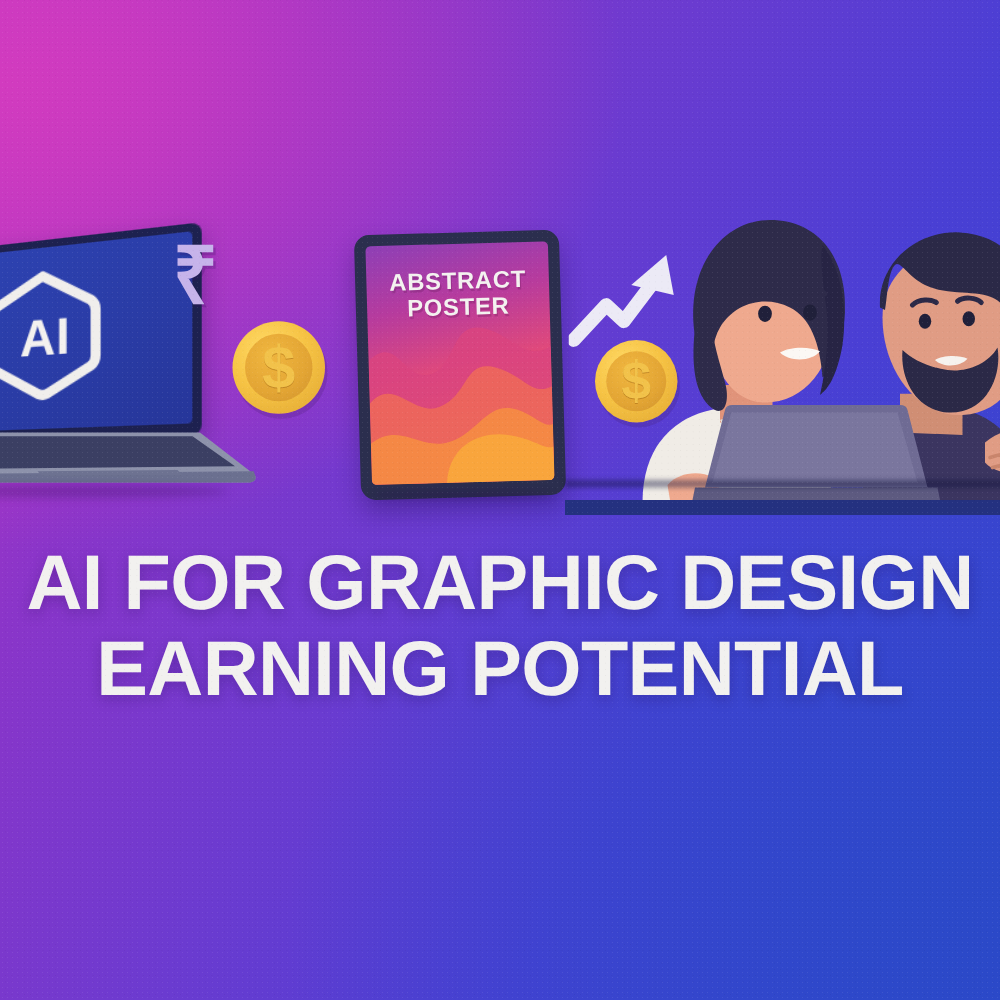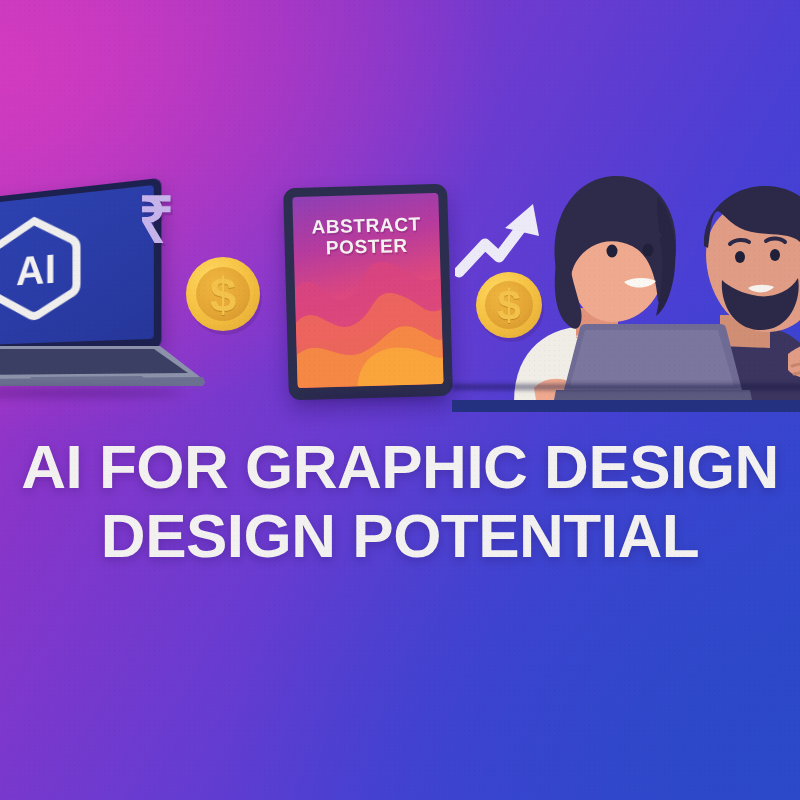--- a/index.html
+++ b/index.html
@@ -271,17 +271,17 @@
   </div>
 
   <div class="coin" id="coin-2">
     <div class="disc"></div>
     <div class="inner"></div>
     <div class="sym">$</div>
   </div>
 
   <div id="headline">
     <span class="line">AI FOR GRAPHIC DESIGN</span>
-    <span class="line">DESIGN POTENTIAL</span>
+    <span class="line">EARNING POTENTIAL</span>
   </div>
 
   <div id="grain"></div>
 </div>
 
 </body></html>

